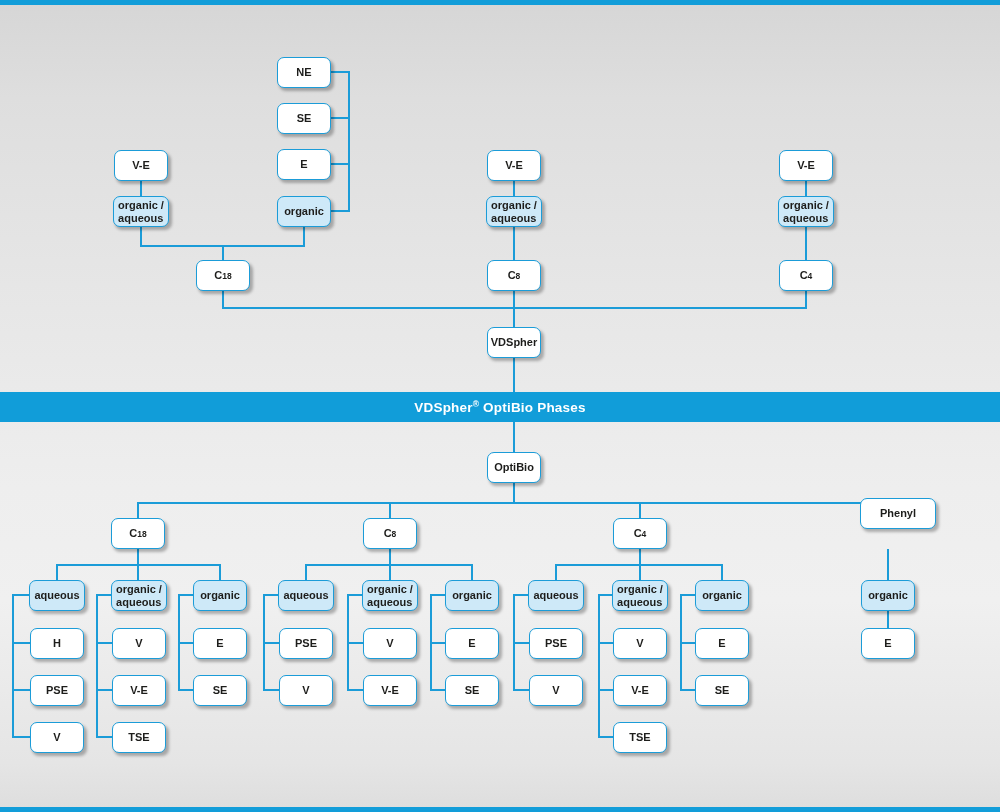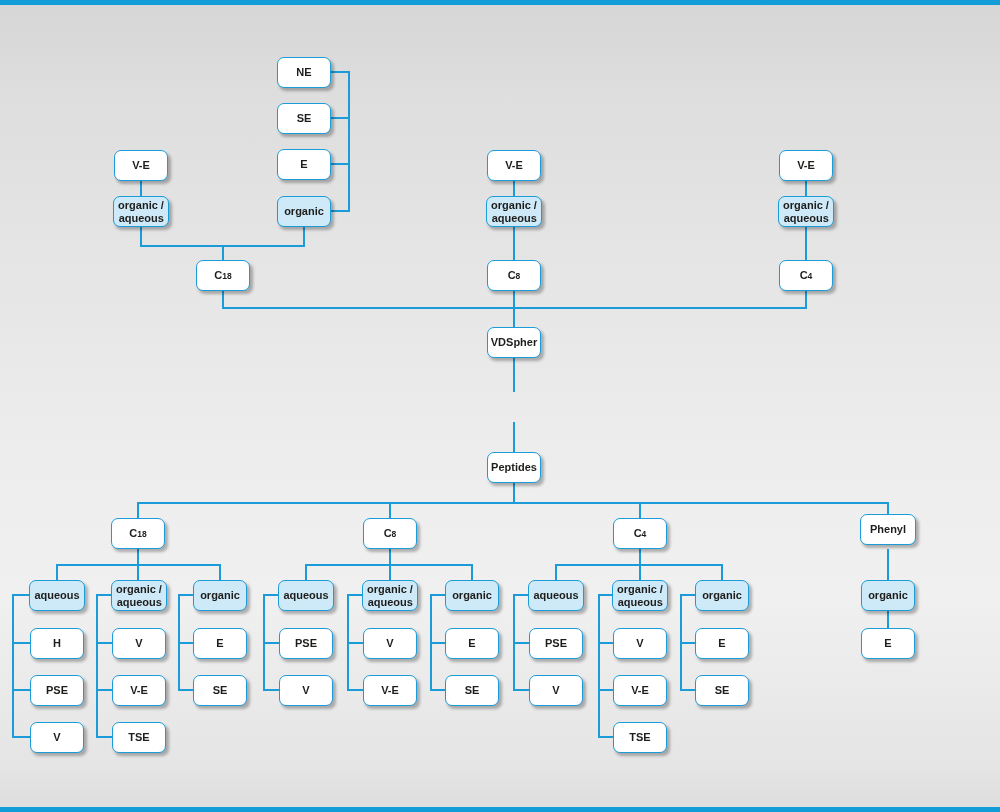--- a/index.html
+++ b/index.html
@@ -11,21 +11,21 @@
   .bar { position:absolute; left:0; width:1000px; height:5px; background:#129dd9; }
   .bar.top { top:0; }
   .bar.bottom { top:807px; }
   .ln { position:absolute; background:#1b9cd8; }
   .box {
     position:absolute; height:31px; box-sizing:border-box;
     background:#ffffff; border:1.5px solid #1b9cd8; border-radius:7px;
     box-shadow:2.5px 3px 3px rgba(0,0,0,0.28);
     display:flex; align-items:center; justify-content:center;
     font-size:11px; font-weight:bold; color:#1d1d1b;
-    text-align:right; line-height:1.12; white-space:pre-line;
+    text-align:left; line-height:1.12; white-space:pre-line;
   }
   .box.fill { background:#cee9f8; }
   .num { font-size:8.5px; }
   .banner {
     position:absolute; left:0; top:392px; width:1000px; height:30px;
     background:#119dd9; color:#ffffff;
     display:flex; align-items:center; justify-content:center;
     font-size:13.5px; font-weight:bold; letter-spacing:0.2px;
   }
   .banner sup { font-size:8.5px; vertical-align:super; line-height:0; }
@@ -137,27 +137,30 @@
 aqueous</div>
   <div class="box" style="left:487px;top:260px;width:54px"><span><span>C</span><span class="num">8</span></span></div>
 
   <div class="box" style="left:779px;top:150px;width:54px">V-E</div>
   <div class="box fill" style="left:778px;top:196px;width:56px">organic /
 aqueous</div>
   <div class="box" style="left:779px;top:260px;width:54px"><span><span>C</span><span class="num">4</span></span></div>
 
   <div class="box" style="left:487px;top:327px;width:54px">VDSpher</div>
 
-
-  <div class="box" style="left:487px;top:452px;width:54px">Peptides</div>
+  <div class="banner">
+    <span><span>VDSpher</span><sup>®</sup><span> OptiBio Phases</span></span>
+  </div>
+
+  <div class="box" style="left:487px;top:452px;width:54px">OptiBio</div>
 
   <div class="box" style="left:111px;top:518px;width:54px"><span><span>C</span><span class="num">18</span></span></div>
   <div class="box" style="left:363px;top:518px;width:54px"><span><span>C</span><span class="num">8</span></span></div>
   <div class="box" style="left:613px;top:518px;width:54px"><span><span>C</span><span class="num">4</span></span></div>
-  <div class="box" style="left:860px;top:514px;width:56px">Phenyl</div>
+  <div class="box" style="left:860px;top:498px;width:76px">Phenyl</div>
 
   <div class="box fill" style="left:29px;top:580px;width:56px">aqueous</div>
   <div class="box fill" style="left:111px;top:580px;width:56px">organic /
 aqueous</div>
   <div class="box fill" style="left:193px;top:580px;width:54px">organic</div>
   <div class="box fill" style="left:278px;top:580px;width:56px">aqueous</div>
   <div class="box fill" style="left:362px;top:580px;width:56px">organic /
 aqueous</div>
   <div class="box fill" style="left:445px;top:580px;width:54px">organic</div>
   <div class="box fill" style="left:528px;top:580px;width:56px">aqueous</div>

